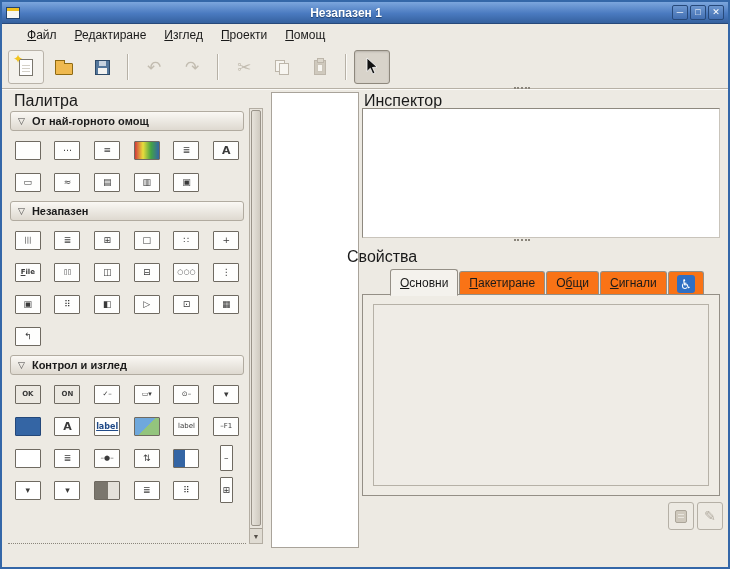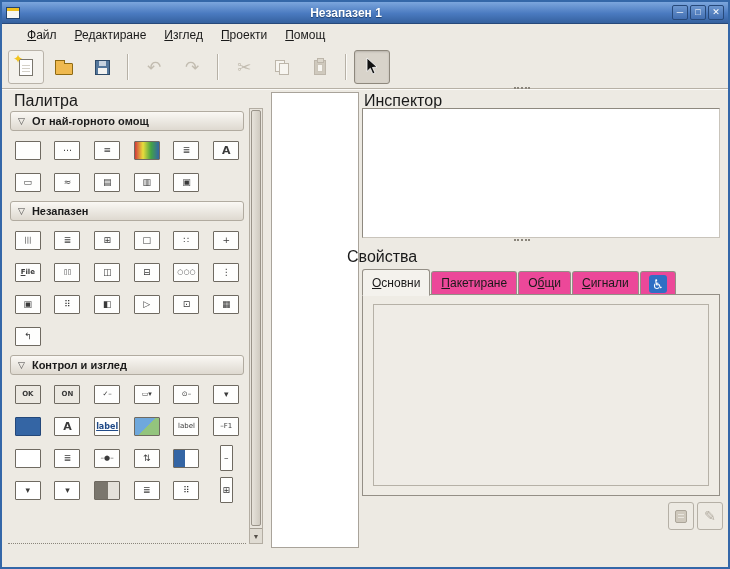--- a/index.html
+++ b/index.html
@@ -85,23 +85,23 @@
     background:linear-gradient(90deg,#E7E3DB,#CFCAC0);border:1px solid #9A948A;border-radius:2px;}
   .sb-btn{position:absolute;bottom:0;left:0;right:0;height:15px;background:#E0DCD3;border-top:1px solid #A49E93;
     display:flex;align-items:center;justify-content:center;font-size:7px;color:#55504A;}
   
   .canvas{position:absolute;left:269px;top:90px;width:88px;height:456px;background:#fff;border:1px solid #A9A39A;}
   
   .inspector-box{position:absolute;left:360px;top:106px;width:358px;height:130px;background:#fff;
     border:1px solid #8E897F;border-right-color:#C9C4BB;border-bottom-color:#C9C4BB;}
   .grip{position:absolute;width:16px;height:4px;border-top:2px dotted #8A857B;}
   .tabs{position:absolute;left:360px;top:266px;height:27px;display:flex;align-items:flex-end;}
-  .tab{padding:4px 9px 5px;margin-right:1px;background:#ec4899;border:1px solid #948F86;border-bottom:none;
+  .tab{padding:4px 9px 5px;margin-right:1px;background:#f97316;border:1px solid #948F86;border-bottom:none;
     border-radius:3px 3px 0 0;font-size:12px;cursor:default;}
-  .tab.selected{background:#F4F2ED;padding-top:6px;position:relative;z-index:2;margin-bottom:-1px;border-bottom:1px solid #F4F2ED;}
+  .tab.selected{background:#F4F2ED;padding-top:6px;position:relative;z-index:2;margin-bottom:-1px;border-bottom:1px solid #F4F2ED;margin-left:28px;}
   .tab.icon-tab{padding:3px 8px 2px;}
   .a11y{display:flex;align-items:center;justify-content:center;width:18px;height:18px;border-radius:3px;
     background:#2F6FC4;color:#fff;font-size:13px;line-height:1;font-family:"DejaVu Sans",sans-serif;}
   .notebook{position:absolute;left:360px;top:292px;width:358px;height:202px;background:#EFECE5;border:1px solid #948F86;}
   .notebook-inner{position:absolute;left:10px;top:9px;right:10px;bottom:9px;background:#EFECE6;border:1px solid #B6B1A7;}
   .prop-actions{position:absolute;left:666px;top:500px;display:flex;gap:3px;}
   .mini-btn{width:26px;height:28px;display:flex;align-items:center;justify-content:center;
     background:#EDEAE3;border:1px solid #B5B0A6;border-radius:3px;}
   .mini-btn .g{font-size:14px;color:#B3ADA2;}
   .ico-doc-gray{width:12px;height:13px;background:#CFC9BD;border:1px solid #ABA599;border-radius:2px;position:relative;}

